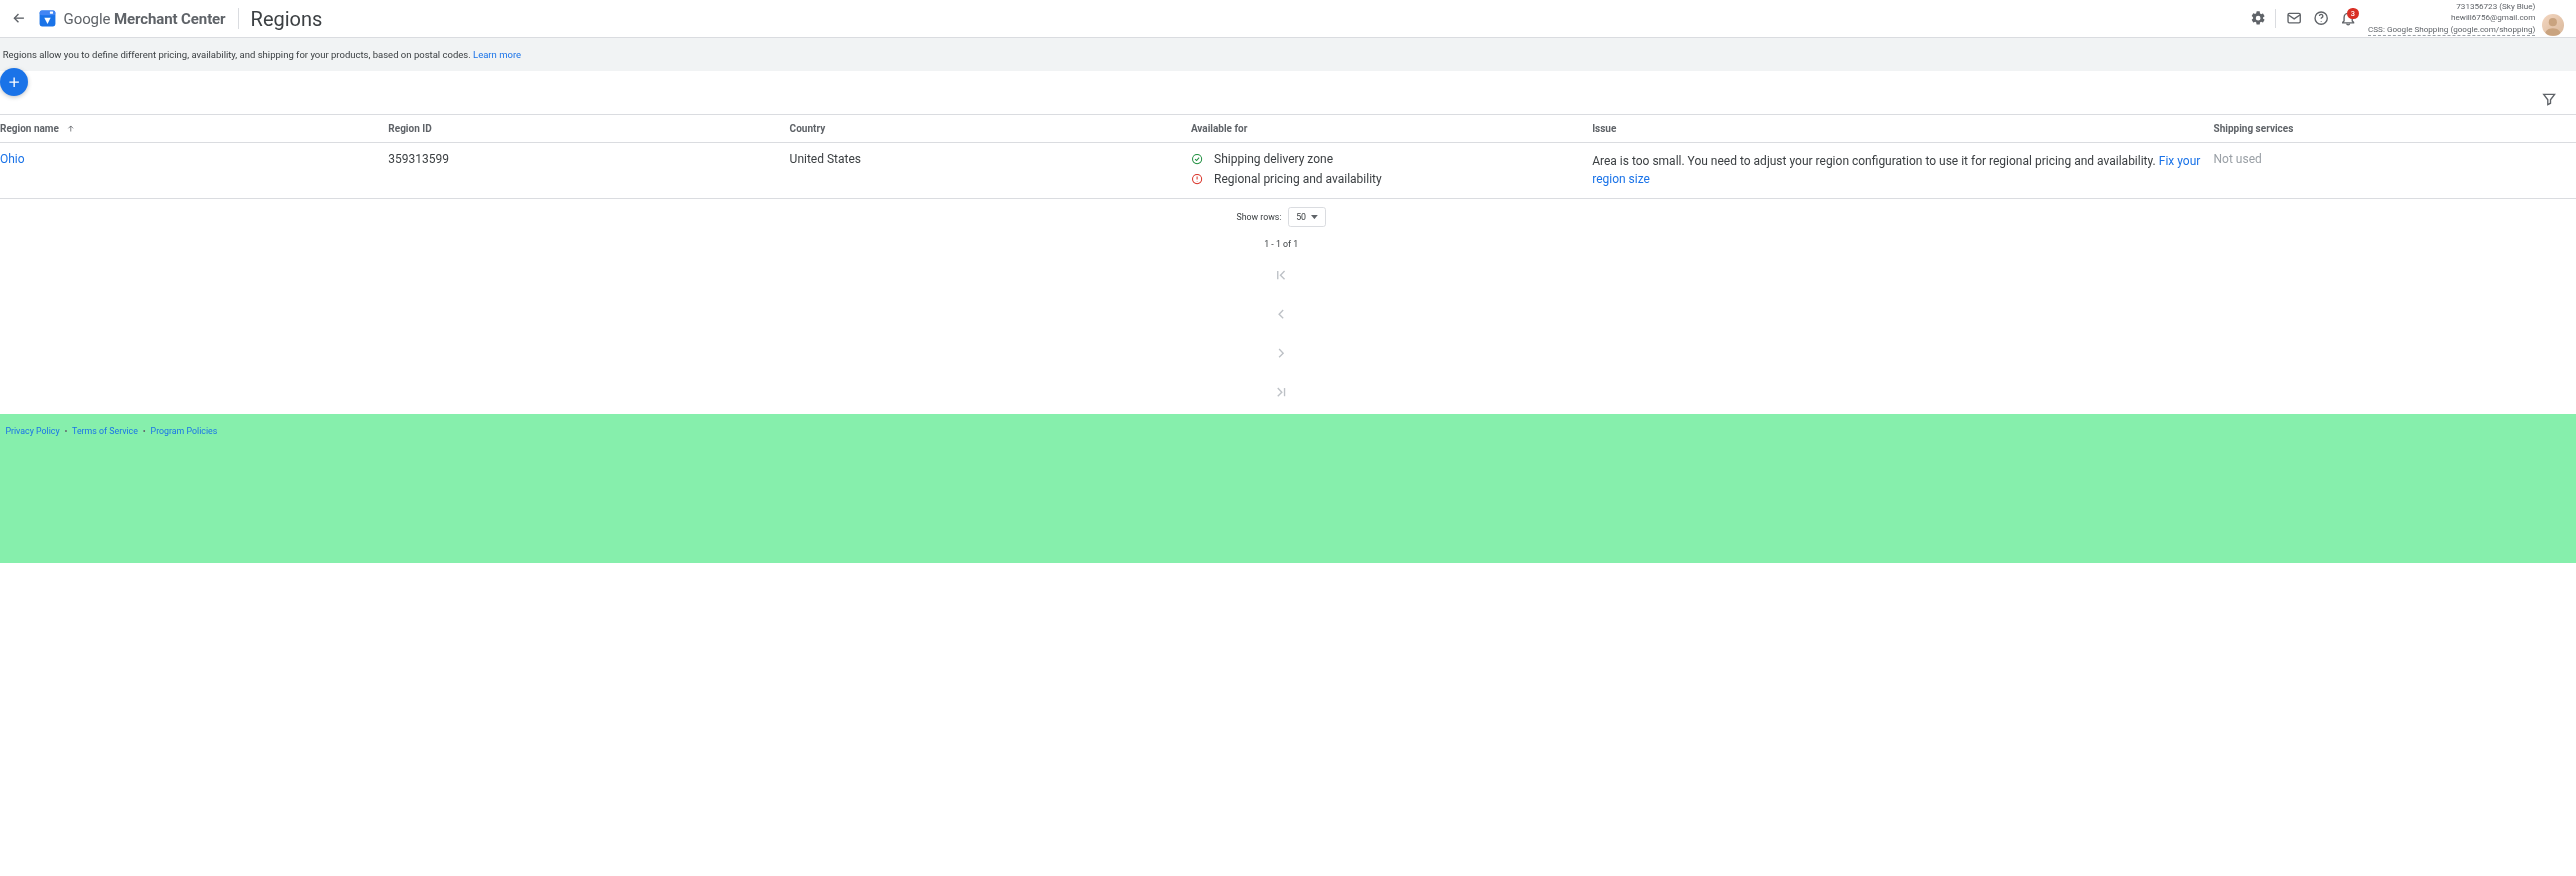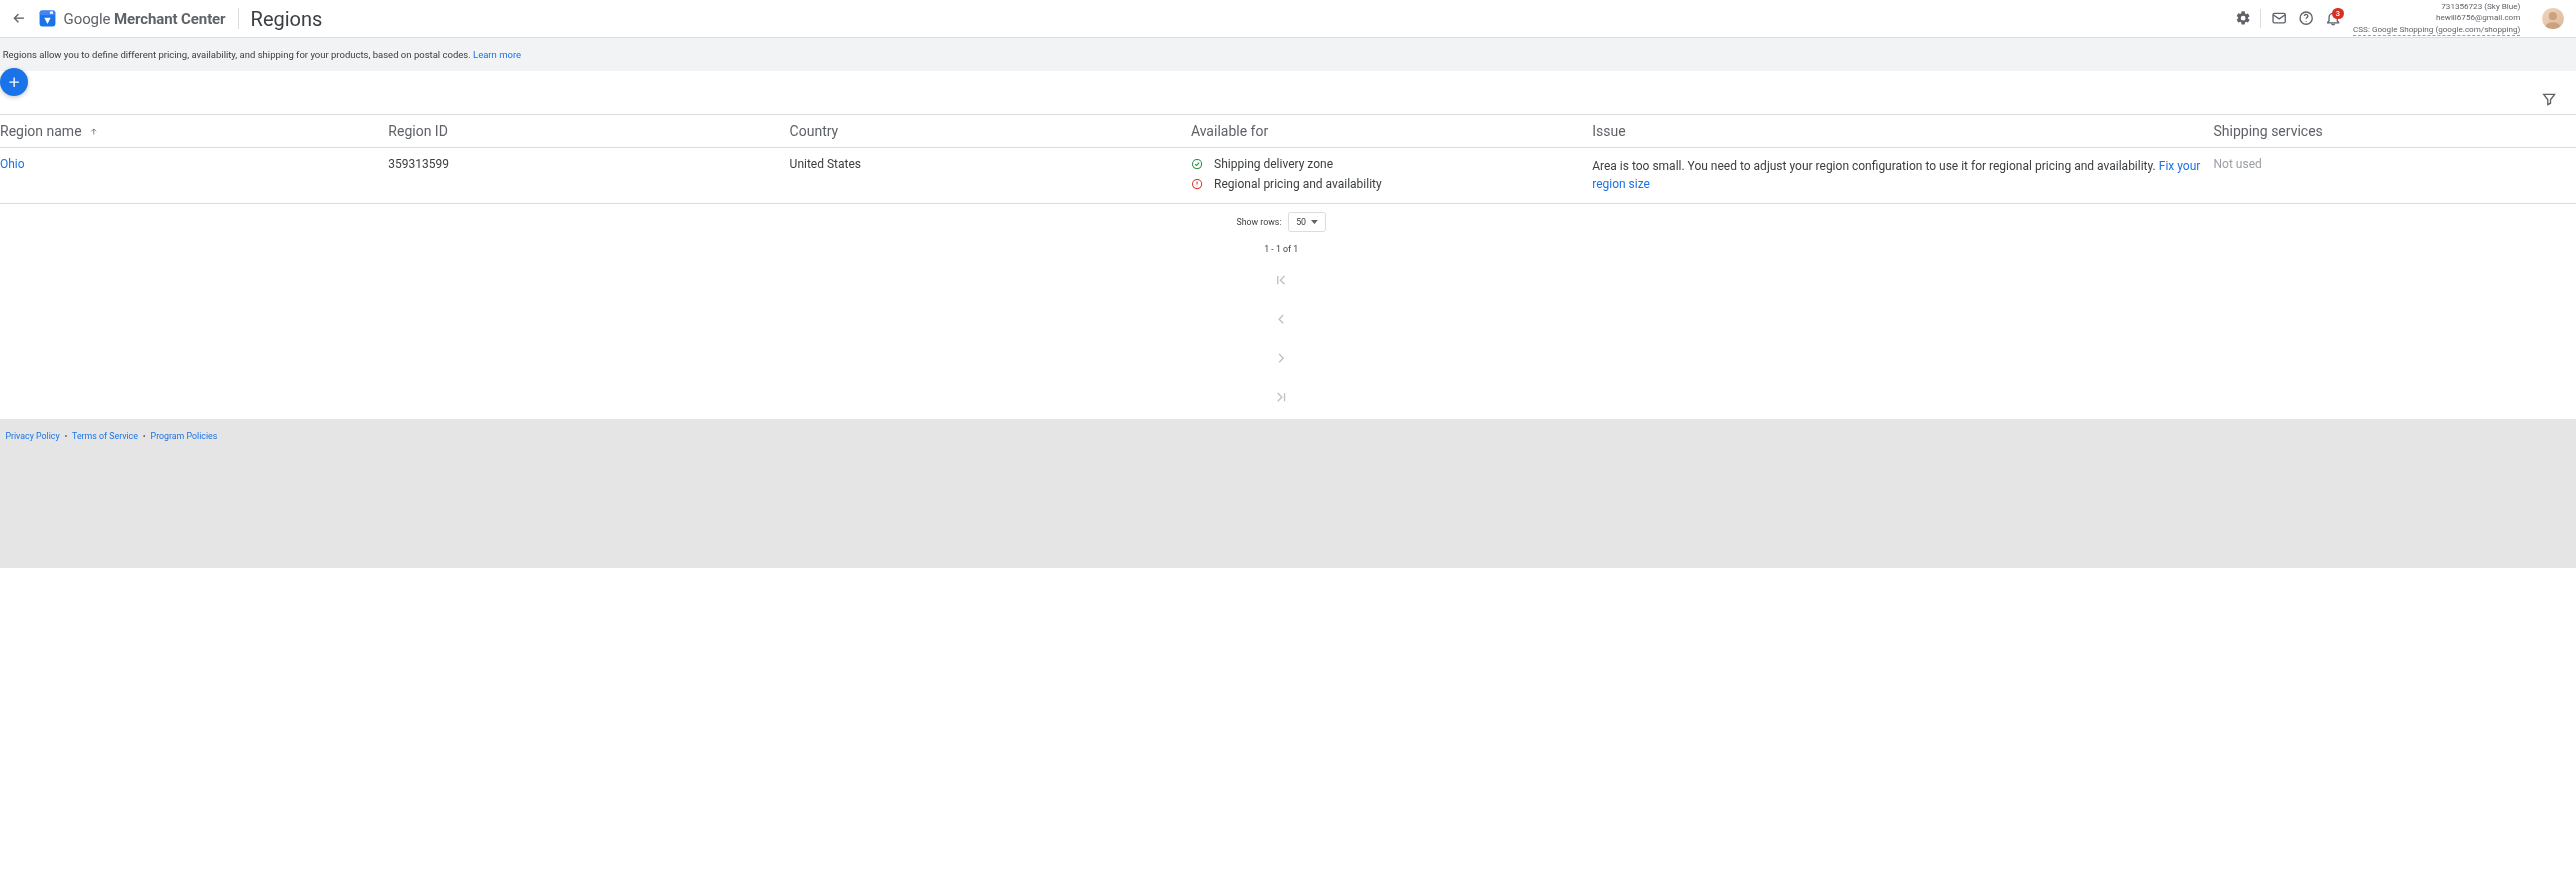--- a/index.html
+++ b/index.html
@@ -79,23 +79,22 @@
       min-width: 11.5px;
       height: 11.5px;
       border-radius: 6.1px;
       display: flex;
       align-items: center;
       justify-content: center;
       padding: 0 2px;
     }
     .account-info {
       display: flex;
-      align-items: center;
+      align-items: flex-end;
       margin-left: 6.8px;
-      gap: 15px;
     }
     .account-text {
       text-align: right;
       font-size: 8.1px;
       color: #5f6368;
       line-height: 1.4;
       margin-right: 6.8px;
     }
     .account-text .line3 {
       border-bottom: 0.7px dashed #9aa0a6;
@@ -149,22 +148,22 @@
       right: 0;
       top: 15px;
     }
     
     .region-table {
       width: 100%;
       border-collapse: collapse;
     }
     .region-table thead th {
       text-align: left;
-      font-size: 14px;
-      font-weight: 400;
+      font-size: 10px;
+      font-weight: 700;
       color: #5f6368;
       padding: 8.1px 10.8px 8.1px 0;
       border-top: 0.7px solid #dadce0;
       border-bottom: 0.7px solid #dadce0;
     }
     .region-table thead th:first-child { padding-left: 0; }
     .sort-arrow { margin-left: 4.1px; }
     .region-table tbody td {
       padding: 9.5px 10.8px 9.5px 0;
       border-bottom: 0.7px solid #dadce0;
@@ -210,21 +209,21 @@
     }
     .pg-btn {
       width: 27px; height: 27px;
       display: flex; align-items: center; justify-content: center;
       color: #9aa0a6;
       cursor: pointer;
       border-radius: 50%;
     }
     
     .page-footer {
-      background: #e5e5e5;
+      background: #86efac;
       padding: 12.2px 5.4px;
       font-size: 8.8px;
       min-height: 149px;
     }
     .page-footer a { color: #1a73e8; text-decoration: none; cursor: pointer; }
     .page-footer .dot { color: #5f6368; margin: 0 2.7px; }
     svg { display: block; }
     .col-name { width: 15%; }
     .col-id { width: 15.5%; }
     .col-country { width: 15.5%; }

